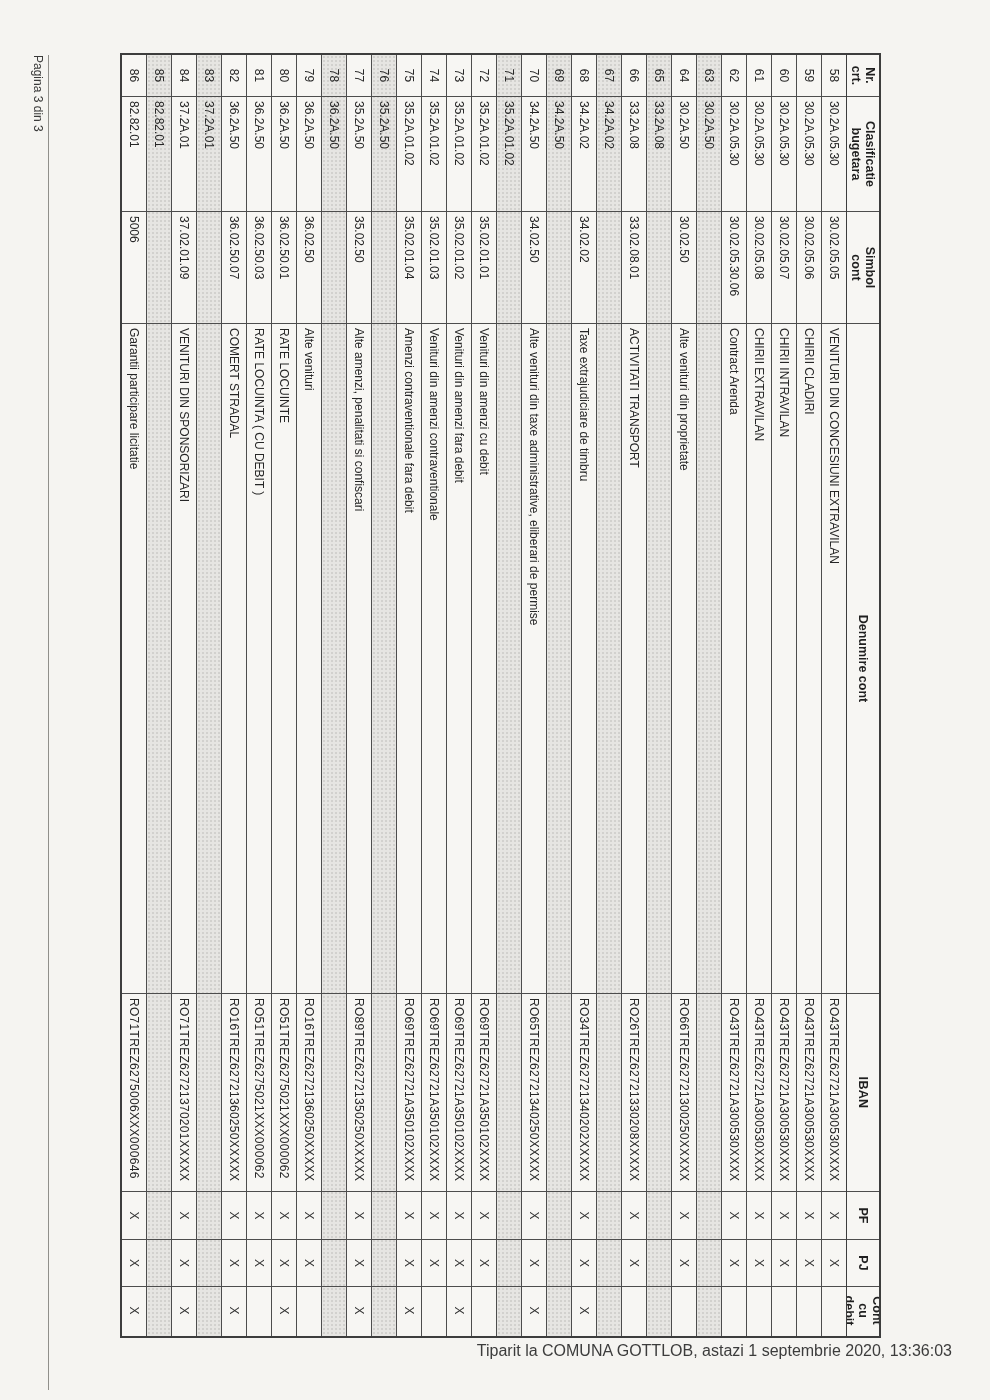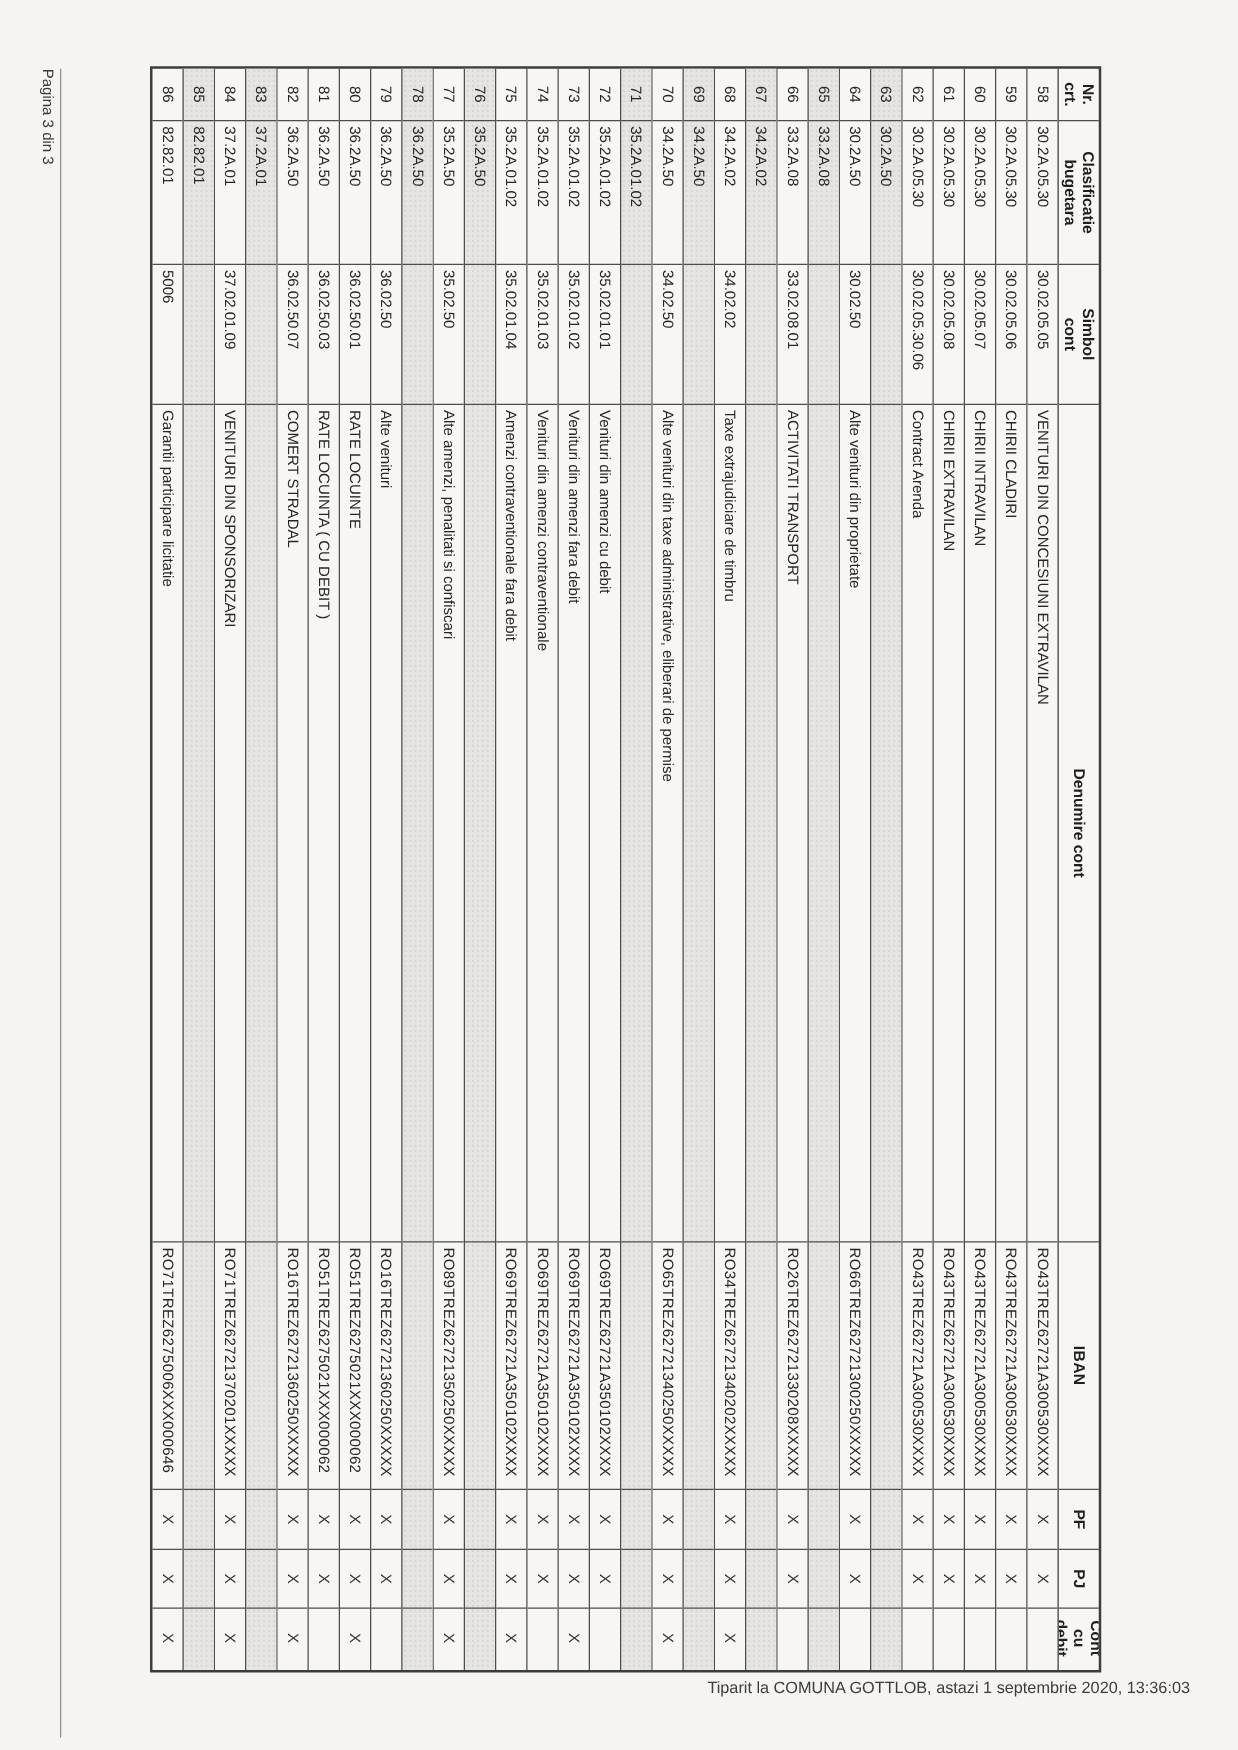--- a/index.html
+++ b/index.html
@@ -16,21 +16,21 @@
   }
   .footer-rule{
     position:absolute;left:55px;top:941px;width:1335px;height:1px;
     background:#908f8b;
   }
   .footer-left{
     position:absolute;left:55px;top:945px;font-size:12px;color:#3a3a3a;
   }
   
   .print-stamp{
-    position:absolute;right:38px;top:1342px;font-size:13px;color:#3c3c3c;
+    position:absolute;right:38px;top:1342px;font-size:16px;color:#3c3c3c;
   }
   .btable{
     position:absolute;left:53px;top:109px;width:1281px;
     border:2px solid #3d3d3d;background:#f7f6f3;
   }
   .trow{display:flex;height:24px;border-bottom:1px solid #4d4d4d;}
   .trow:last-child{border-bottom:none;}
   .hrow{height:32px;border-bottom:1px solid #3d3d3d;}
   .cell{
     box-sizing:border-box;border-right:1px solid #4d4d4d;

